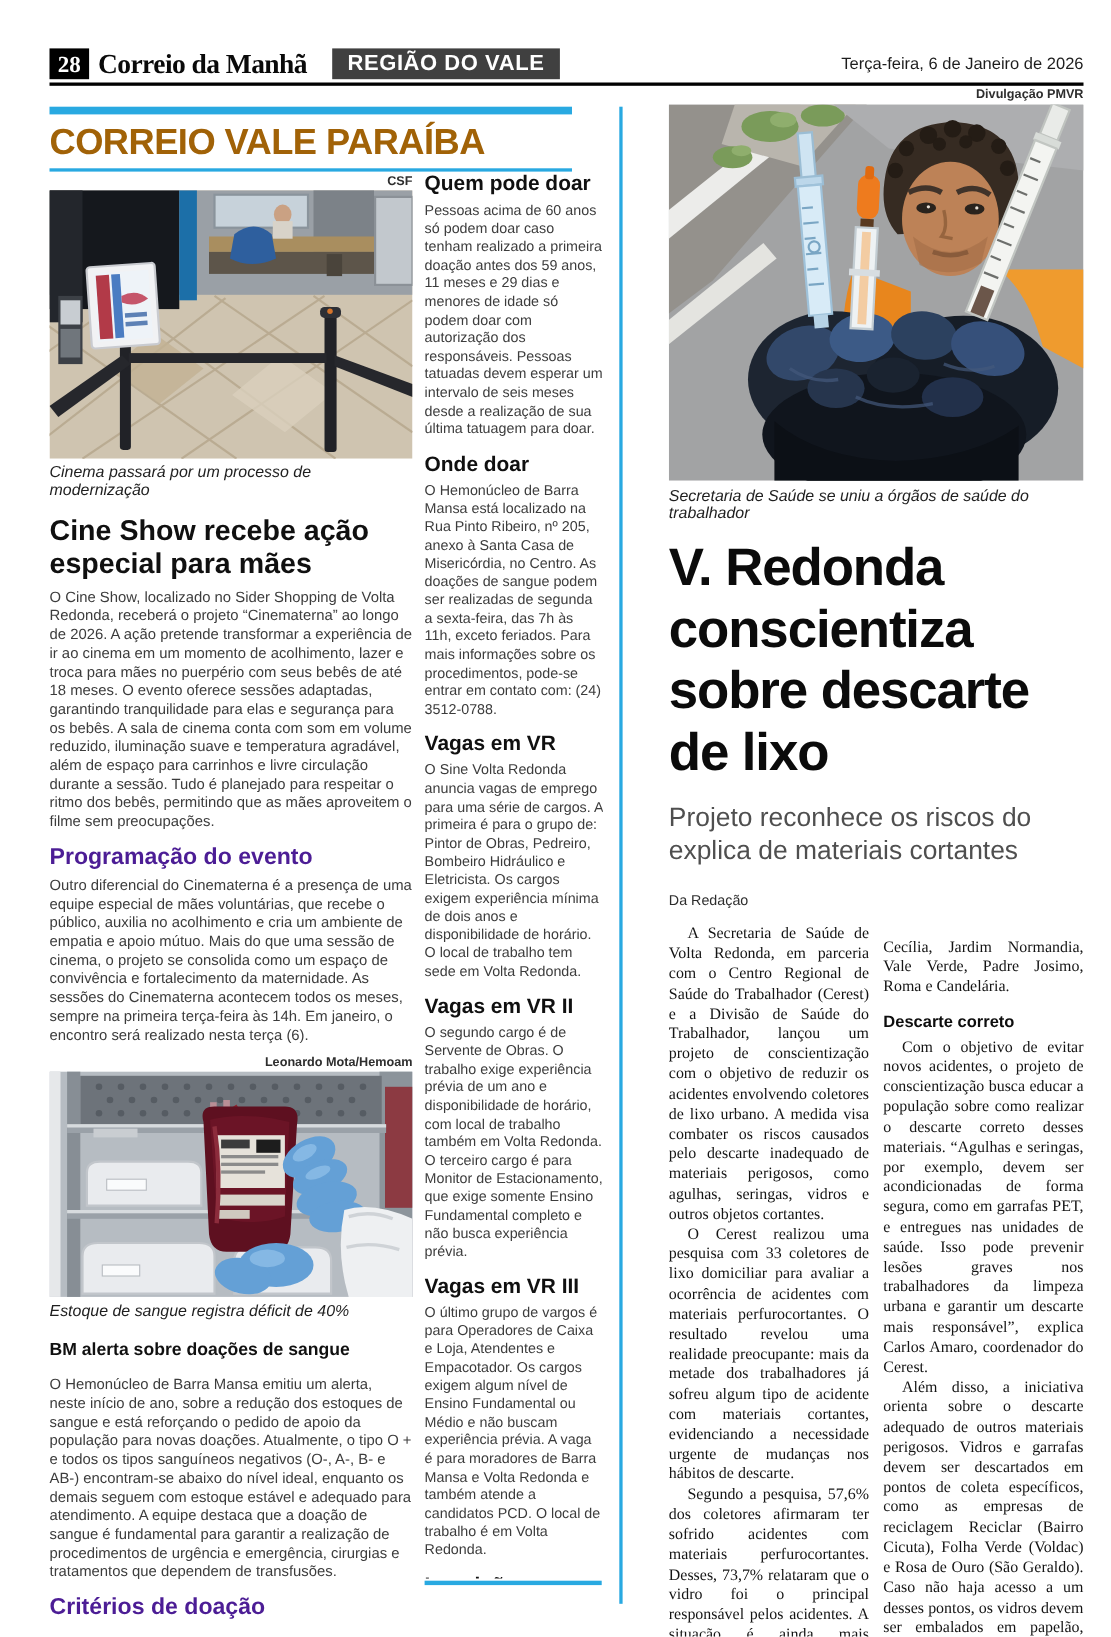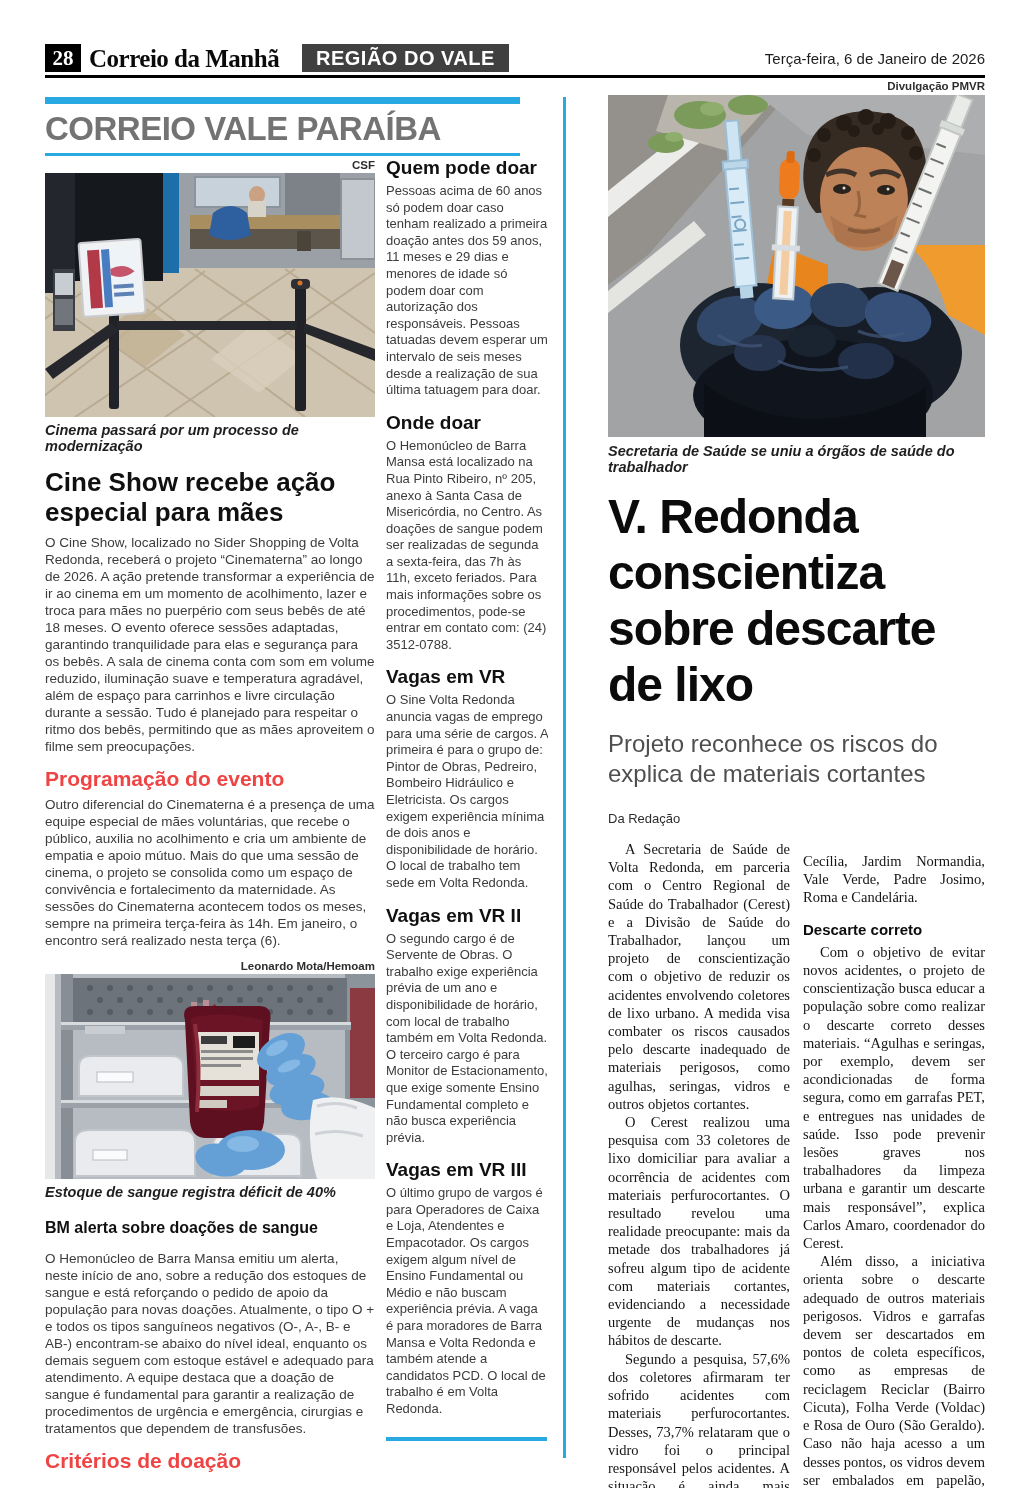--- a/index.html
+++ b/index.html
@@ -14,35 +14,35 @@
   .brand{position:absolute;left:44px;top:1px;font-family:"Liberation Serif",serif;
          font-weight:700;font-size:25px;letter-spacing:-0.5px;color:#0a0a0a;}
   .section-box{position:absolute;left:257px;top:0;height:28px;background:#404040;color:#fff;
          font-weight:700;font-size:20px;letter-spacing:0.5px;padding:0 14px;
          display:flex;align-items:center;}
   .issue-date{position:absolute;right:0;top:6px;font-size:15px;color:#1d1d1d;}
   .masthead-rule{position:absolute;top:75px;left:45px;width:940px;height:3px;background:#000;}
 
   
   .photo-credit{font-size:11.5px;font-weight:700;color:#2e2e2e;text-align:right;}
-  .caption{font-style:italic;font-weight:700;font-size:14.5px;color:#1f1f1f;}
+  .caption{font-style:italic;font-weight:400;font-size:14.5px;color:#1f1f1f;}
   .blue{background:#29a9e1;}
 
   
   .left-col{position:absolute;left:45px;top:97px;width:330px;}
   .banner-bar{width:475px;height:7px;}
-  .banner-title{width:475px;font-size:33px;font-weight:700;color:#737373;letter-spacing:-0.5px;
+  .banner-title{width:475px;font-size:33px;font-weight:700;color:#a16207;letter-spacing:-0.5px;
                 margin:6px 0 5px 0;}
   .banner-rule{width:475px;height:3px;}
   .left-col .photo-credit{margin:3px 0 2px 0;}
   .left-col svg{display:block;}
   .left-col .caption{margin:5px 0 0 0;}
   .art-headline{font-size:26px;line-height:30px;font-weight:700;color:#101010;margin:13px 0 7px 0;}
   .art-body{font-size:13.5px;line-height:17px;color:#3c3c3c;margin:0;}
-  .art-subhead{font-size:21px;font-weight:700;color:#ef4444;margin:12px 0 5px 0;}
+  .art-subhead{font-size:21px;font-weight:700;color:#4c1d95;margin:12px 0 5px 0;}
 
   
   .mid-col{position:absolute;left:386px;top:147px;width:162px;height:1288px;overflow:hidden;}
   .mid-head{font-size:19px;font-weight:700;color:#101010;margin:13px 0 4px 0;}
   .mid-head:first-child{margin-top:10px;}
   .mid-body{font-size:13px;line-height:16.6px;color:#3c3c3c;margin:0;}
   .mid-end-bar{position:absolute;left:386px;top:1437px;width:161px;height:4px;}
   .v-rule{position:absolute;left:563px;top:97px;width:3px;height:1361px;}
 
   

